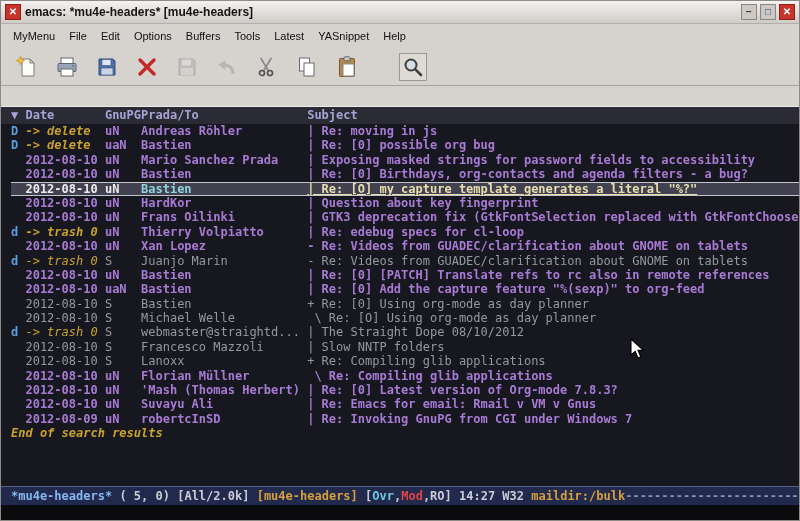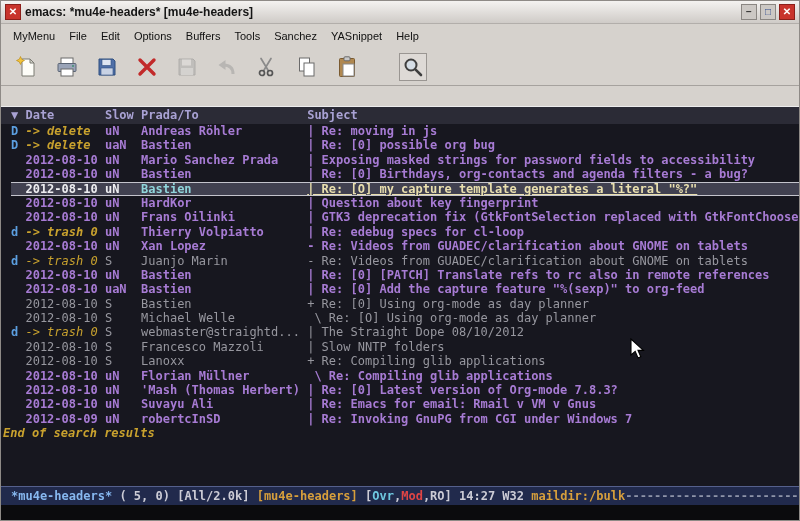--- a/index.html
+++ b/index.html
@@ -37,21 +37,21 @@
   .col-from { width:23ch; overflow:hidden; } .col-subject { flex:1; overflow:hidden; }
   .unread { color:var(--unread,#a77bd4); font-weight:bold; }
   .read { color:var(--read,#97979f); font-weight:normal; }
   .mark { color:var(--mark-blue,#5c9fe0); font-weight:bold; }
   .action { color:var(--action-yellow,#c9a22e); font-style:italic; }
   .row.current { background:var(--current-bg,#414150); box-shadow:inset 0 1px 0 #c4c4cc, inset 0 -1px 0 #c4c4cc; }
   .row.current .col-date, .row.current .col-flags { color:var(--current-text,#ededf0); font-style:normal; }
   .row.current .col-from { color:var(--current-from,#8fd4da); }
   .row.current .col-subject { color:var(--current-subject,#e9dfae); text-decoration:underline; }
 
-  .end-line { font:bold italic 12px/14.4px "DejaVu Sans Mono", monospace; color:var(--action-yellow,#c9a22e); padding-left:2px; flex:none; }
+  .end-line { font:bold italic 12px/14.4px "DejaVu Sans Mono", monospace; color:var(--action-yellow,#c9a22e); padding-left:10px; flex:none; }
   .filler { flex:1; }
 
   
   .modeline { height:19px; flex:none; background:var(--modeline-bg,#212a4c); border-top:1px solid #55608c; font:bold 12px/18px "DejaVu Sans Mono", monospace; padding-left:10px; white-space:pre; overflow:hidden; }
   .ml-buffer { color:var(--ml-buffer,#87b8f0); }
   .ml-plain  { color:var(--ml-plain,#ccccd6); }
   .ml-amber  { color:var(--ml-amber,#d79f3c); }
   .ml-cyan   { color:var(--ml-cyan,#6fc8e0); }
   .ml-red    { color:var(--ml-red,#e04545); }
   .ml-dashes { color:var(--ml-dashes,#8d93a8); }
@@ -74,21 +74,21 @@
     </div>
   </div>
 
   <div class="menubar">
       <div class="menu-item">MyMenu</div>
       <div class="menu-item">File</div>
       <div class="menu-item">Edit</div>
       <div class="menu-item">Options</div>
       <div class="menu-item">Buffers</div>
       <div class="menu-item">Tools</div>
-      <div class="menu-item">Sanchez</div>
+      <div class="menu-item">Latest</div>
       <div class="menu-item">YASnippet</div>
       <div class="menu-item">Help</div>
     </div>
 
   <div class="toolbar">
       <div class="tool">
         <svg width="24" height="24" viewBox="0 0 24 24">
           <path d="M7 4h8l4 4v13H7z" fill="#fdfdf8" stroke="#7a7a72"></path>
           <path d="M15 4l4 4h-4z" fill="#d8d8cf" stroke="#7a7a72"></path>
           <path d="M5.5 1.5l1.2 2.7 2.8 1.3-2.8 1.4-1.2 2.6-1.2-2.6L1.5 5.5l2.8-1.3z" fill="#f2c43c" stroke="#b8860b" stroke-width="0.6"></path>
@@ -152,21 +152,21 @@
           <circle cx="10" cy="10" r="4.5" fill="#cfe0ee" opacity="0.6"></circle>
           <circle cx="10" cy="10" r="5.5" fill="none" stroke="#3f3f3f" stroke-width="2"></circle>
           <path d="M14.6 14.6 L20 20" stroke="#3f3f3f" stroke-width="2.6" stroke-linecap="round"></path>
         </svg>
       </div>
     </div>
 
   <div class="content">
     <div class="header-line">
       <span class="col-hdate">▼ Date</span>
-      <span class="col-hflags">Slow</span>
+      <span class="col-hflags">GnuPG</span>
       <span class="col-hfrom">Prada/To</span>
       <span class="col-hsubject">Subject</span>
     </div>
     <div class="rows"><div class="row unread"><span class="col-mark mark">D</span><span class="col-date action">-&gt; delete</span><span class="col-flags">uN</span><span class="col-from">Andreas Röhler</span><span class="col-subject">| Re: moving in js</span></div><div class="row unread"><span class="col-mark mark">D</span><span class="col-date action">-&gt; delete</span><span class="col-flags">uaN</span><span class="col-from">Bastien</span><span class="col-subject">| Re: [0] possible org bug</span></div><div class="row unread"><span class="col-mark mark"></span><span class="col-date">2012-08-10</span><span class="col-flags">uN</span><span class="col-from">Mario Sanchez Prada</span><span class="col-subject">| Exposing masked strings for password fields to accessibility</span></div><div class="row unread"><span class="col-mark mark"></span><span class="col-date">2012-08-10</span><span class="col-flags">uN</span><span class="col-from">Bastien</span><span class="col-subject">| Re: [0] Birthdays, org-contacts and agenda filters - a bug?</span></div><div class="row unread current"><span class="col-mark mark"></span><span class="col-date">2012-08-10</span><span class="col-flags">uN</span><span class="col-from">Bastien</span><span class="col-subject">| Re: [O] my capture template generates a literal "%?"</span></div><div class="row unread"><span class="col-mark mark"></span><span class="col-date">2012-08-10</span><span class="col-flags">uN</span><span class="col-from">HardKor</span><span class="col-subject">| Question about key fingerprint</span></div><div class="row unread"><span class="col-mark mark"></span><span class="col-date">2012-08-10</span><span class="col-flags">uN</span><span class="col-from">Frans Oilinki</span><span class="col-subject">| GTK3 deprecation fix (GtkFontSelection replaced with GtkFontChooser)</span></div><div class="row unread"><span class="col-mark mark">d</span><span class="col-date action">-&gt; trash 0</span><span class="col-flags">uN</span><span class="col-from">Thierry Volpiatto</span><span class="col-subject">| Re: edebug specs for cl-loop</span></div><div class="row unread"><span class="col-mark mark"></span><span class="col-date">2012-08-10</span><span class="col-flags">uN</span><span class="col-from">Xan Lopez</span><span class="col-subject">- Re: Videos from GUADEC/clarification about GNOME on tablets</span></div><div class="row read"><span class="col-mark mark">d</span><span class="col-date action">-&gt; trash 0</span><span class="col-flags">S</span><span class="col-from">Juanjo Marin</span><span class="col-subject">- Re: Videos from GUADEC/clarification about GNOME on tablets</span></div><div class="row unread"><span class="col-mark mark"></span><span class="col-date">2012-08-10</span><span class="col-flags">uN</span><span class="col-from">Bastien</span><span class="col-subject">| Re: [0] [PATCH] Translate refs to rc also in remote references</span></div><div class="row unread"><span class="col-mark mark"></span><span class="col-date">2012-08-10</span><span class="col-flags">uaN</span><span class="col-from">Bastien</span><span class="col-subject">| Re: [0] Add the capture feature "%(sexp)" to org-feed</span></div><div class="row read"><span class="col-mark mark"></span><span class="col-date">2012-08-10</span><span class="col-flags">S</span><span class="col-from">Bastien</span><span class="col-subject">+ Re: [0] Using org-mode as day planner</span></div><div class="row read"><span class="col-mark mark"></span><span class="col-date">2012-08-10</span><span class="col-flags">S</span><span class="col-from">Michael Welle</span><span class="col-subject"> \ Re: [O] Using org-mode as day planner</span></div><div class="row read"><span class="col-mark mark">d</span><span class="col-date action">-&gt; trash 0</span><span class="col-flags">S</span><span class="col-from">webmaster@straightd...</span><span class="col-subject">| The Straight Dope 08/10/2012</span></div><div class="row read"><span class="col-mark mark"></span><span class="col-date">2012-08-10</span><span class="col-flags">S</span><span class="col-from">Francesco Mazzoli</span><span class="col-subject">| Slow NNTP folders</span></div><div class="row read"><span class="col-mark mark"></span><span class="col-date">2012-08-10</span><span class="col-flags">S</span><span class="col-from">Lanoxx</span><span class="col-subject">+ Re: Compiling glib applications</span></div><div class="row unread"><span class="col-mark mark"></span><span class="col-date">2012-08-10</span><span class="col-flags">uN</span><span class="col-from">Florian Müllner</span><span class="col-subject"> \ Re: Compiling glib applications</span></div><div class="row unread"><span class="col-mark mark"></span><span class="col-date">2012-08-10</span><span class="col-flags">uN</span><span class="col-from">'Mash (Thomas Herbert)</span><span class="col-subject">| Re: [0] Latest version of Org-mode 7.8.3?</span></div><div class="row unread"><span class="col-mark mark"></span><span class="col-date">2012-08-10</span><span class="col-flags">uN</span><span class="col-from">Suvayu Ali</span><span class="col-subject">| Re: Emacs for email: Rmail v VM v Gnus</span></div><div class="row unread"><span class="col-mark mark"></span><span class="col-date">2012-08-09</span><span class="col-flags">uN</span><span class="col-from">robertcInSD</span><span class="col-subject">| Re: Invoking GnuPG from CGI under Windows 7</span></div></div>
     <div class="end-line">End of search results</div>
     <div class="filler"></div>
     <div class="modeline"><span class="mlseg ml-buffer">*mu4e-headers*</span><span class="mlseg ml-plain"> ( 5, 0) [All/2.0k] </span><span class="mlseg ml-amber">[mu4e-headers]</span><span class="mlseg ml-plain"> [</span><span class="mlseg ml-cyan">Ovr</span><span class="mlseg ml-plain">,</span><span class="mlseg ml-red">Mod</span><span class="mlseg ml-plain">,</span><span class="mlseg ml-plain">RO</span><span class="mlseg ml-plain">] </span><span class="mlseg ml-plain">14:27 W32 </span><span class="mlseg ml-amber">maildir:/bulk</span><span class="mlseg ml-dashes">--------------------------------------------------</span></div>
     <div class="echo"></div>
   </div>
 

